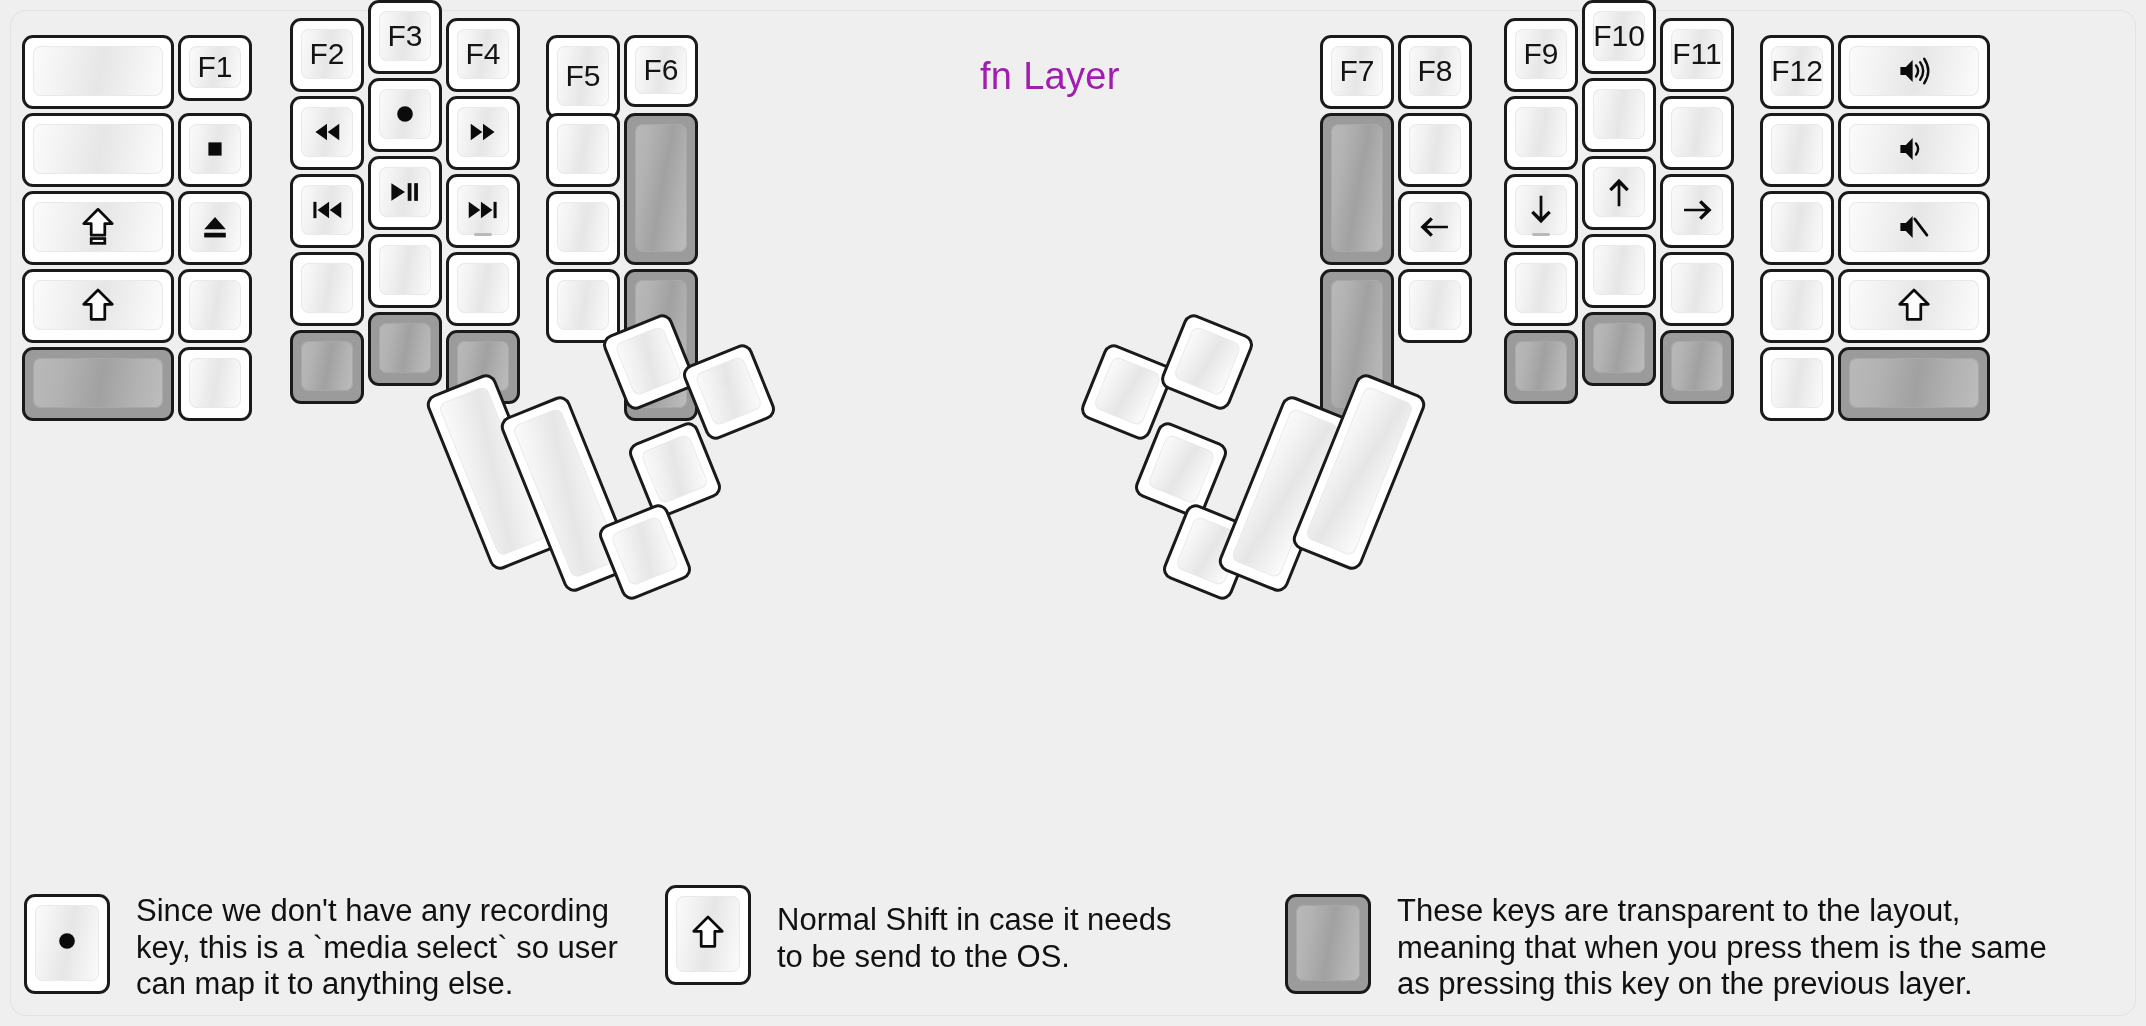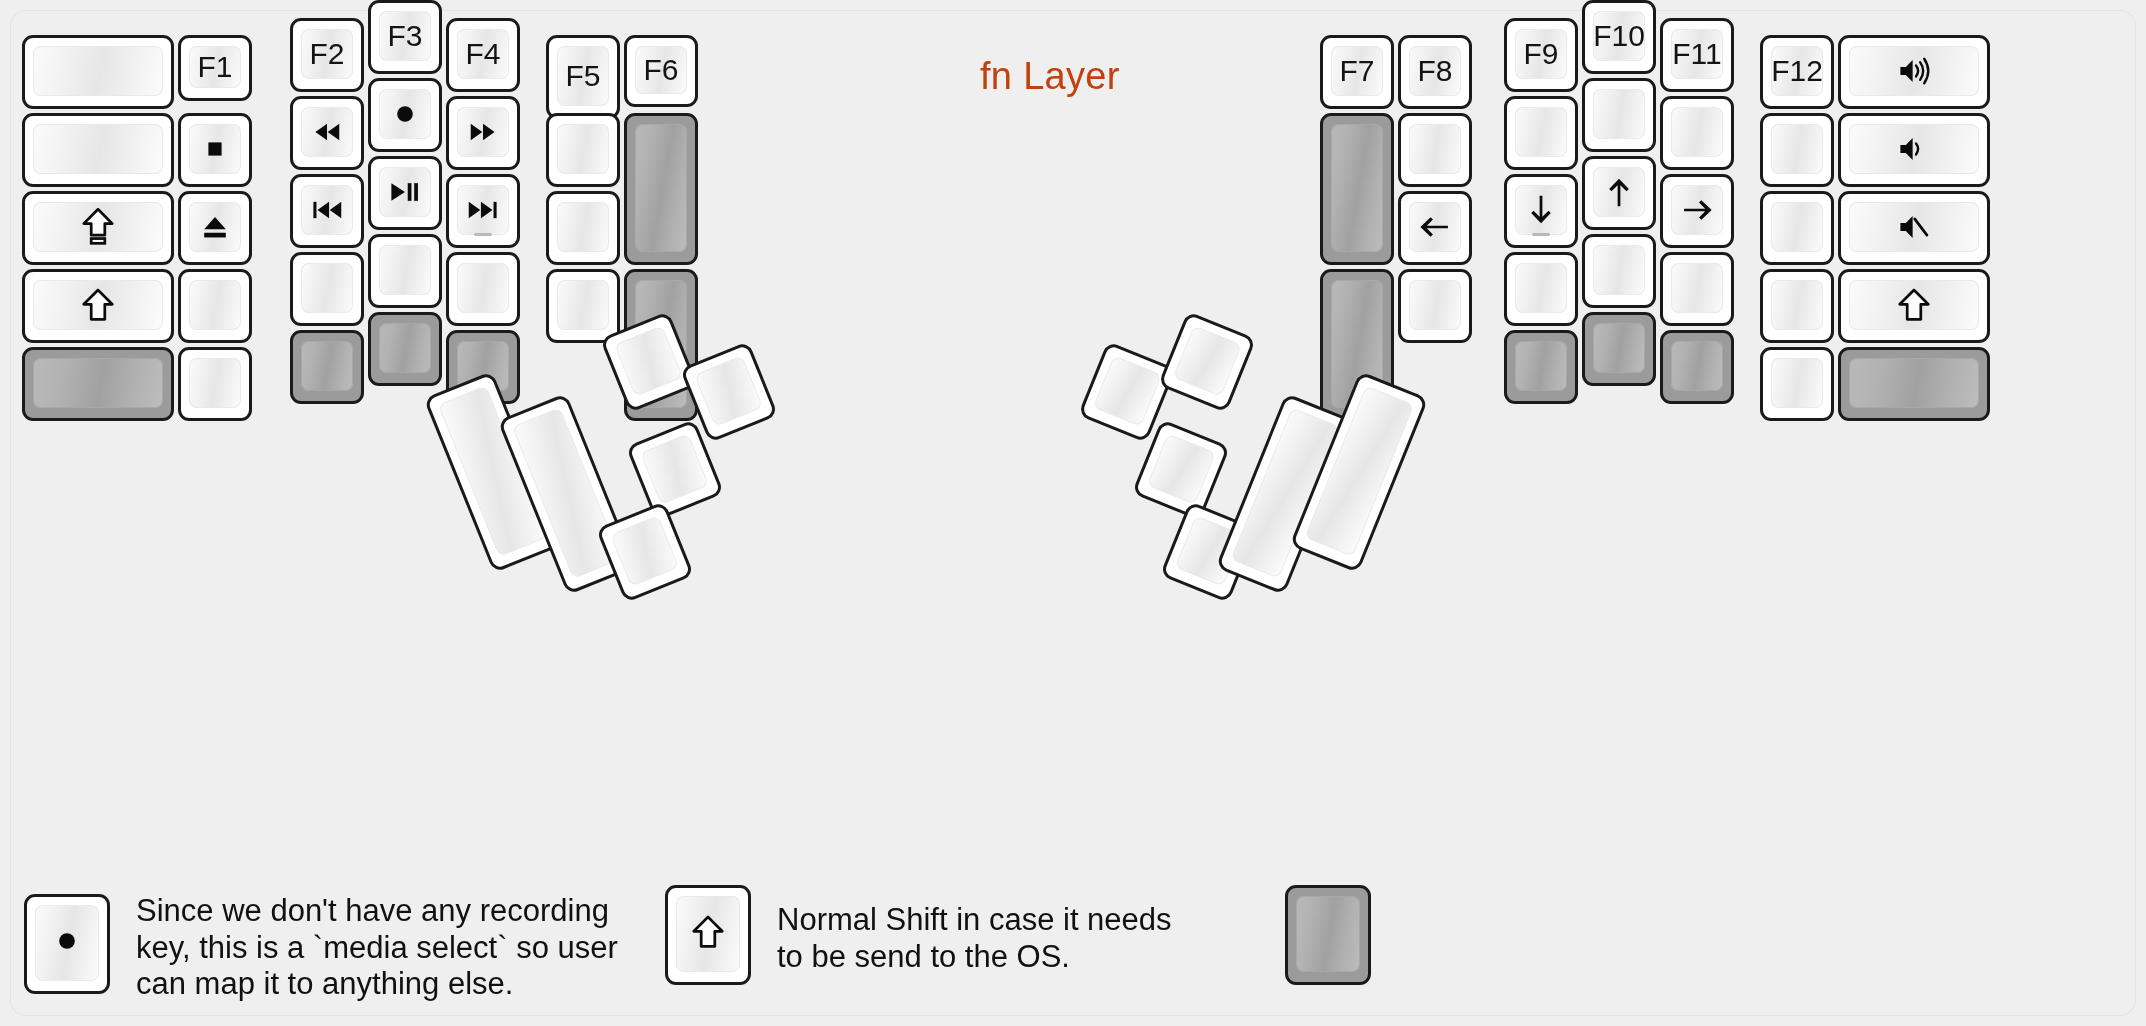--- a/index.html
+++ b/index.html
@@ -16,21 +16,21 @@
     position:absolute;left:10px;top:10px;
     width:2126px;height:1006px;
     background:#efefef;
     border-radius:16px;
     box-shadow:0 0 0 1px #e3e3e3 inset;
   }
 
   
   .title{
     position:absolute;
-    font-size:38px;color:#c2410c;letter-spacing:.3px;
+    font-size:38px;color:#a21caf;letter-spacing:.3px;
     white-space:nowrap;
   }
 
   
   .key{
     position:absolute;
     box-sizing:border-box;
     background:#fff;
     border:3px solid #1a1a1a;
     border-radius:11px;
@@ -496,15 +496,18 @@
               </svg></span>
           </div>
         </div>
         <div class="legend-text">Normal Shift in case it needs
 to be send to the OS.</div>
       </div>
       <div class="legend-item" style="left: 1285px; top: 885px;">
         <div class="legend-key trans">
           <div class="cap"></div>
         </div>
+        <div class="legend-text">These keys are transparent to the layout,
+meaning that when you press them is the same
+as pressing this key on the previous layer.</div>
       </div>
     </div>
 </div>
 
 </body></html>

